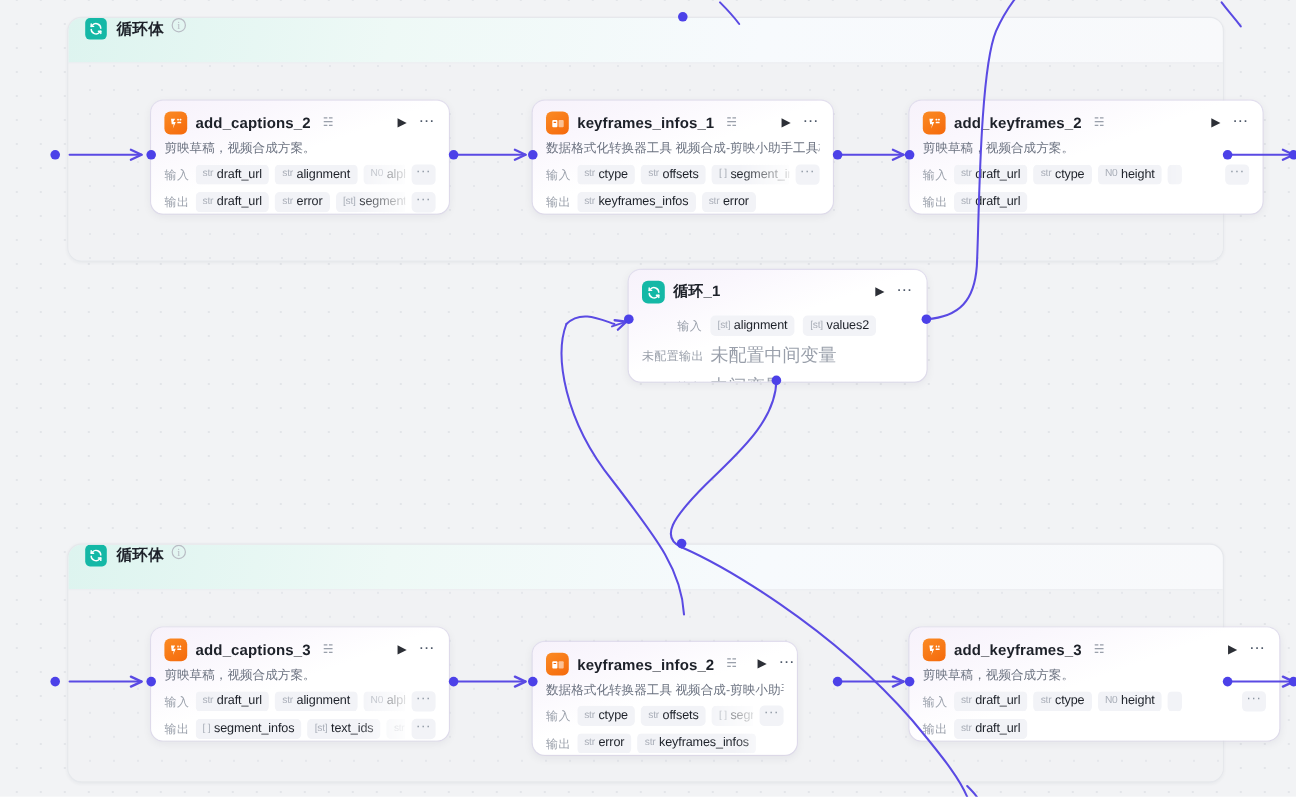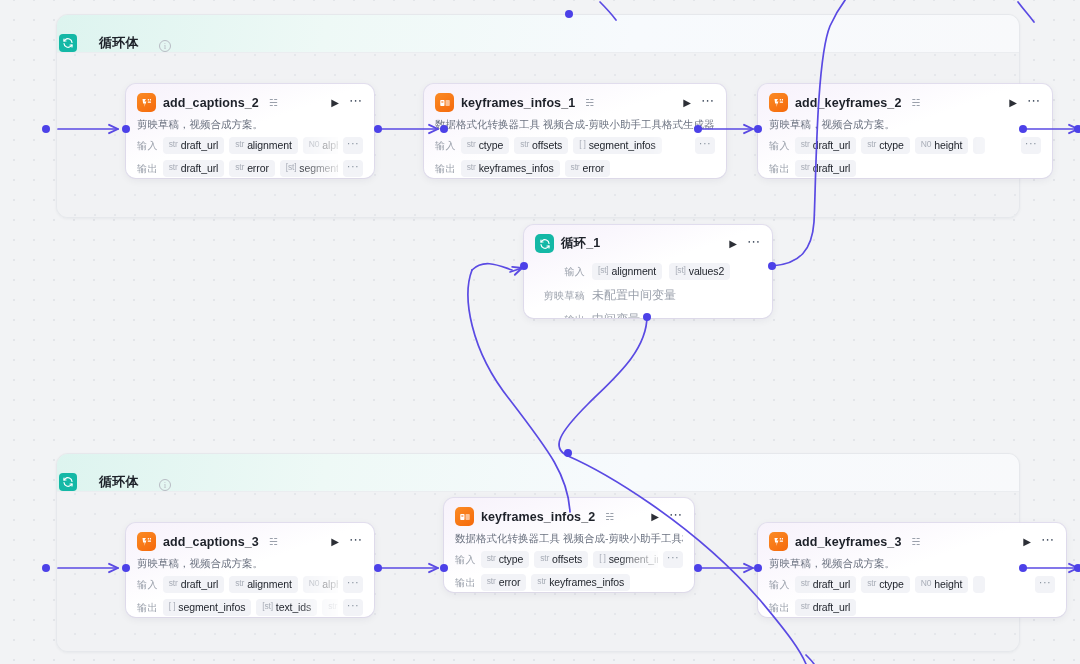--- a/index.html
+++ b/index.html
@@ -23,25 +23,24 @@
     position: absolute;
     border-radius: 12px;
     background: #f1f2f4;
     border: 1px solid #e6e8ec;
     box-shadow: 0 1px 3px rgba(20,30,60,0.05);
     overflow: hidden;
   }
   .loop-header {
     height: 38px;
     display: flex;
-    align-items: flex-end;
-    padding: 0 2px;
+    align-items: flex-start;
+    padding: 0 14px;
     background: linear-gradient(100deg, #ddf4ef 0%, #eef9f6 28%, #f7fafd 60%, #f8f9fb 100%);
     border-bottom: 1px solid #ebedf0;
-    gap: 14px;
   }
   .loop-icon {
     width: 18px; height: 18px;
     border-radius: 4px;
     background: #14b8a6;
     display: flex; align-items: center; justify-content: center;
     margin-right: 8px;
     flex: none;
   }
   .loop-icon svg { display: block; }
@@ -197,21 +196,21 @@
     align-items: center;
     gap: 7px;
     margin-top: 7px;
     white-space: nowrap;
   }
   .kv .k {
     font-size: 10px; color: #9aa0ab;
     width: 50px; text-align: right; flex: none;
     letter-spacing: .3px;
   }
-  .kv .v-empty { font-size: 12px; color: #9aa0ab; }
+  .kv .v-empty { font-size: 15px; color: #9aa0ab; }
 
   
   .port {
     position: absolute;
     width: 8px; height: 8px;
     border-radius: 50%;
     background: #4c41e8;
     z-index: 6;
   }
   svg.edges {
@@ -345,21 +344,21 @@
             <span class="ty">[st]</span>
             <span class="nm">segment_ids</span>
           </span>
       </span>
       <span class="ovf">···</span>
     </div>
   </div>
   <span class="port" style="left:122px; top:125px;"></span>
   <span class="port" style="left:374px; top:125px;"></span>
 
-  <div class="node" style="left:424px; top:84px; width:302px; height:94px;">
+  <div class="node" style="left:444px; top:84px; width:250px; height:94px;">
     <div class="node-head">
       <span class="node-icon">
         <svg width="12" height="12" viewBox="0 0 24 24" fill="#fff">
           <rect x="2.5" y="6" width="8.5" height="12" rx="1.6"></rect>
           <rect x="13" y="6" width="8.5" height="12" rx="1.6" opacity=".55"></rect>
           <rect x="4.5" y="9" width="4.5" height="1.8" rx=".6" fill="#f5690b"></rect>
         </svg>
       </span>
       <span class="node-title">keyframes_infos_1</span>
       <span class="node-badge">☵</span>
@@ -474,21 +473,21 @@
         <span class="chip">
             <span class="ty">[st]</span>
             <span class="nm">alignment</span>
           </span>
         <span class="chip">
             <span class="ty">[st]</span>
             <span class="nm">values2</span>
           </span>
       </div>
       <div class="kv">
-        <span class="k">剪映草稿</span>
+        <span class="k">未配置输出</span>
         <span class="v-empty">未配置中间变量</span>
       </div>
       <div class="kv">
         <span class="k">输出</span>
         <span class="v-empty">中间变量</span>
       </div>
     </div>
   </div>
   <span class="port" style="left:520px; top:262px;"></span>
   <span class="port" style="left:768px; top:262px;"></span>
@@ -546,21 +545,21 @@
         <span class="chip">
             <span class="ty">str</span>
           </span>
       </span>
       <span class="ovf">···</span>
     </div>
   </div>
   <span class="port" style="left:122px; top:564px;"></span>
   <span class="port" style="left:374px; top:564px;"></span>
 
-  <div class="node" style="left:444px; top:498px; width:250px; height:94px;">
+  <div class="node" style="left:444px; top:535px; width:220px; height:94px;">
     <div class="node-head">
       <span class="node-icon">
         <svg width="12" height="12" viewBox="0 0 24 24" fill="#fff">
           <rect x="2.5" y="6" width="8.5" height="12" rx="1.6"></rect>
           <rect x="13" y="6" width="8.5" height="12" rx="1.6" opacity=".55"></rect>
           <rect x="4.5" y="9" width="4.5" height="1.8" rx=".6" fill="#f5690b"></rect>
         </svg>
       </span>
       <span class="node-title">keyframes_infos_2</span>
       <span class="node-badge">☵</span>

